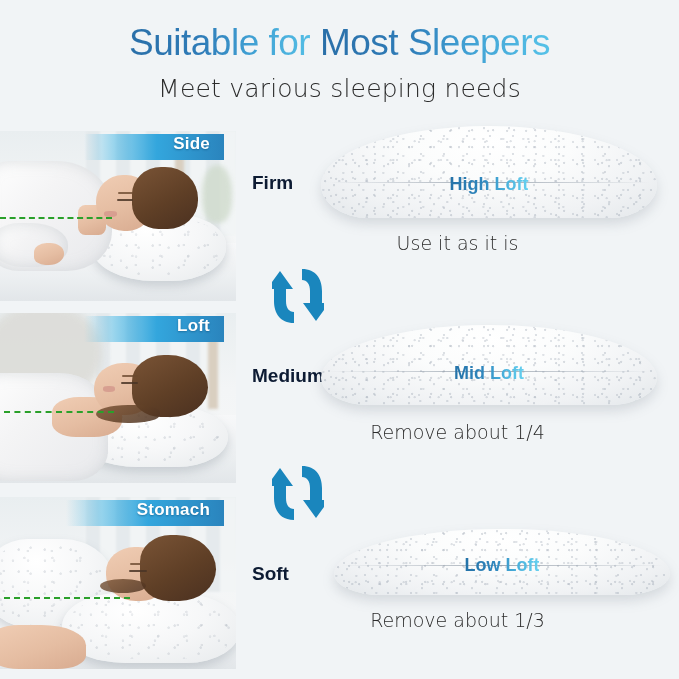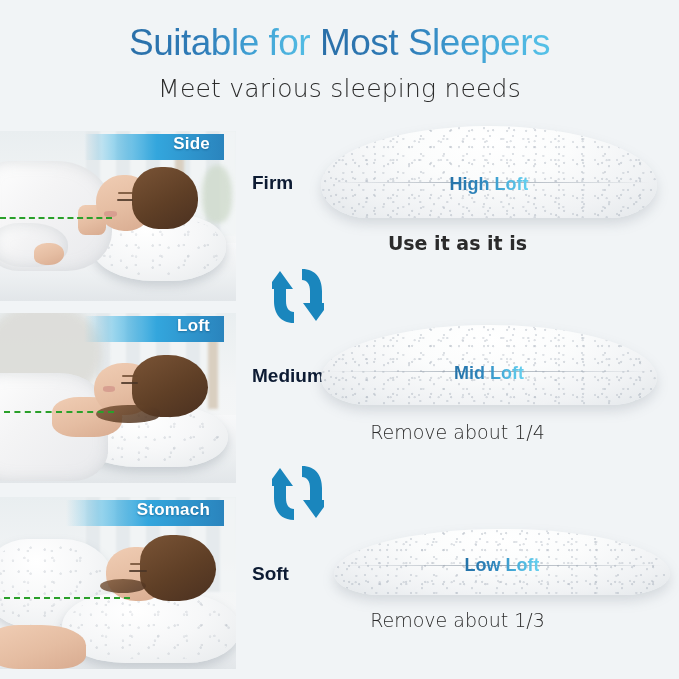--- a/index.html
+++ b/index.html
@@ -249,21 +249,21 @@
   <div class="row r1">
     <div class="firmness" style="top:52px;">Firm</div>
     <div class="pillow" style="left:85px;top:6px;width:336px;height:92px;
                 border-radius:50% 50% 14% 14%/64% 64% 36% 36%;">
       <div class="texture"></div>
       <div class="seam" style="top:61%;"></div>
       <div class="loft-label" style="top:48px;">
         <span class="loft-grad">High Loft</span>
       </div>
     </div>
-    <div class="caption" style="top:112px;font-weight:bold;">Use it as it is</div>
+    <div class="caption" style="top:112px;">Use it as it is</div>
   </div>
 
   <div class="swapicon" style="left:272px;top:265px;">
     <svg viewBox="0 0 52 62" width="52" height="62" aria-hidden="true">
 
       <path d="M30 4 C44 4 50 14 50 26 L50 38 L57 38 L44 56 L31 38 L38 38 L38 26
                C38 19 35 15 30 15 Z" fill="#1a86bd"></path>
 
       <path d="M22 58 C8 58 2 48 2 36 L2 24 L-5 24 L8 6 L21 24 L14 24 L14 36
                C14 43 17 47 22 47 Z" fill="#1a86bd"></path>

